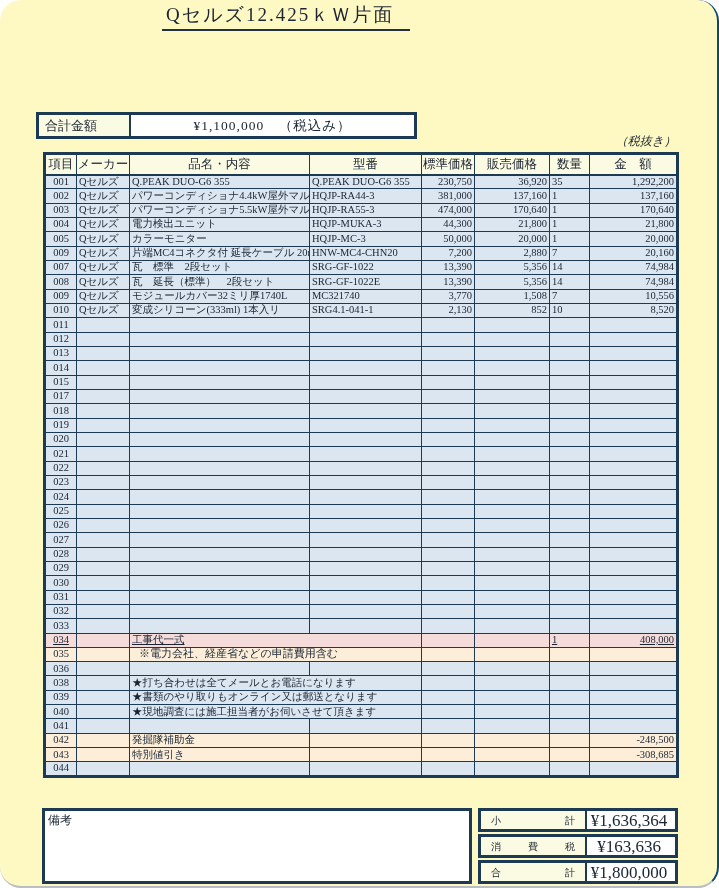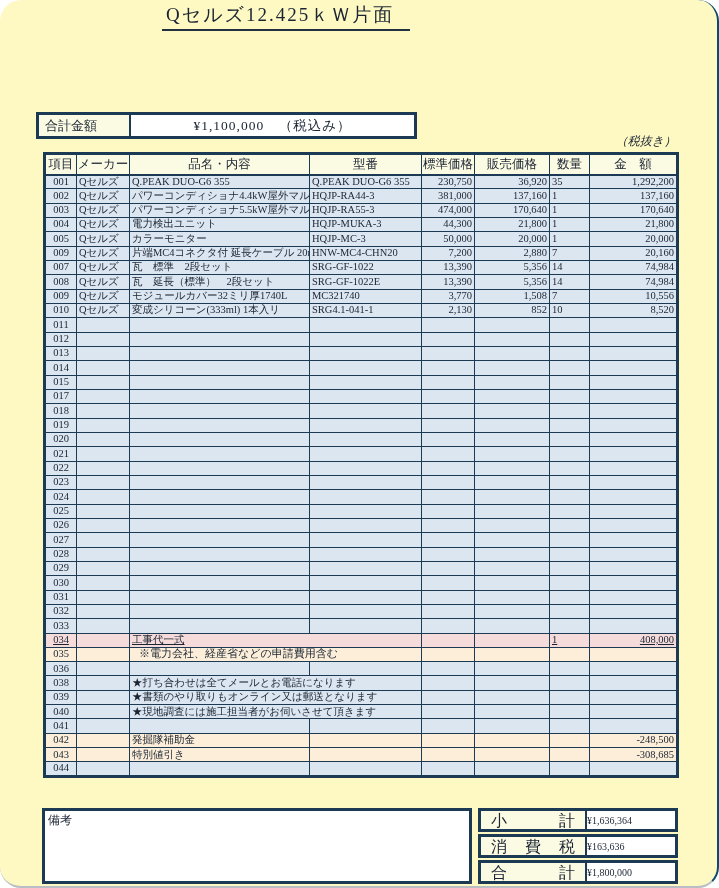--- a/index.html
+++ b/index.html
@@ -37,23 +37,23 @@
   tr.tan td{background:var(--tan);}
   tr.yellow td{background:var(--highlight);}
   tr.small td.c-name{font-size:11px;padding-left:9px;font-family:Liberation Mono, monospace;}
   .red-text{color:var(--red);font-weight:bold;}
   tr.yellow td.c-name{font-size:11px;}
 
   .remarks{position:absolute;left:42px;top:808px;width:430px;height:76px;border:3px solid var(--border);
            background:#fff;font-size:12px;padding:1px 3px;}
   .totals{position:absolute;left:478px;top:808px;width:200px;}
   .trow{display:flex;height:24px;border:3px solid var(--border);margin-bottom:2px;background:#fff;}
-  .trow .tl{width:106px;background:var(--cream);border-right:2px solid var(--border);font-size:16px;
+  .trow .tl{width:106px;background:var(--cream);border-right:2px solid var(--border);font-size:10px;
             line-height:19px;padding:0 10px;text-align:justify;text-align-last:justify;text-justify:inter-ideograph;}
-  .trow .tv{flex:1;text-align:left;font-size:10px;line-height:19px;padding-right:4px;}
+  .trow .tv{flex:1;text-align:center;font-size:17px;line-height:19px;padding-right:4px;}
 </style>
 </head>
 <body>
 
 <div class="page">
 
   <div class="title">Qセルズ12.425ｋＷ片面</div>
 
   <div class="summary">
     <div class="lbl">合計金額</div>

